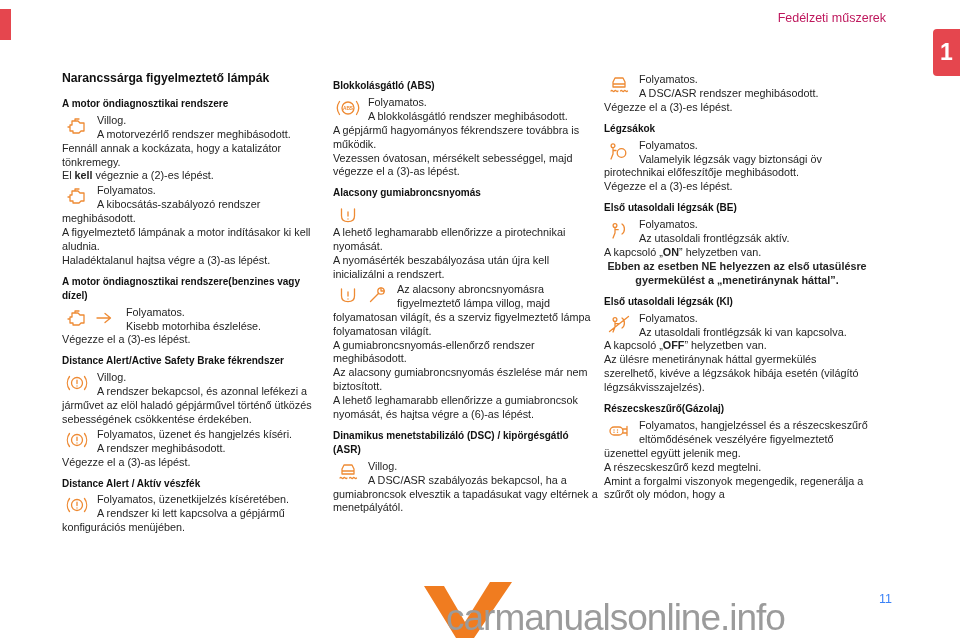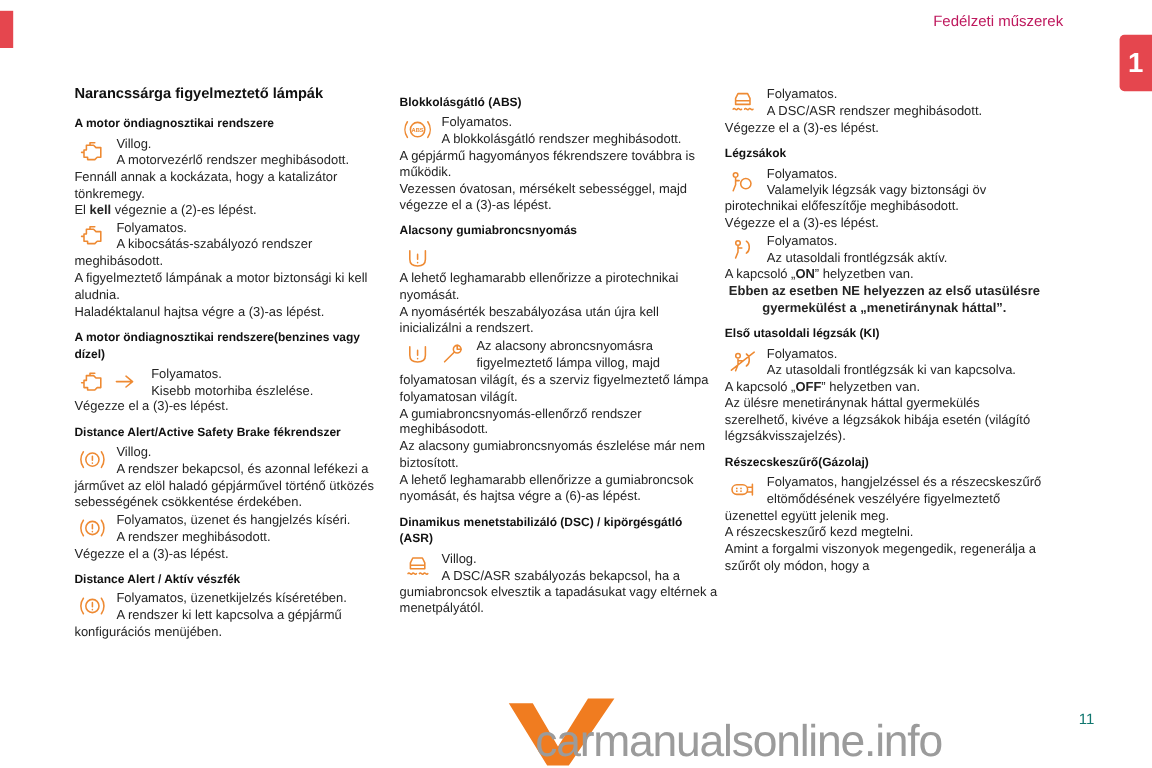--- a/index.html
+++ b/index.html
@@ -48,22 +48,22 @@
   .icon svg .f { fill:#ee8a33; stroke:none; }
 
   .watermark-logo { position:absolute; left:420px; bottom:0; width:96px; height:62px; }
   .watermark-logo svg { width:100%; height:100%; }
   .watermark {
     position:absolute; left:446px; bottom:1px;
     font-size:37px; color:#9b9b9b; letter-spacing:-1px;
     font-family:"Liberation Sans", sans-serif;
   }
   .page-number {
-    position:absolute; right:48px; top:592px;
-    font-size:12.5px; color:#0f766e;text-align:center;
+    position:absolute; right:68px; top:592px;
+    font-size:12.5px; color:#3b82f6;text-align:center;
   }
 </style>
 </head>
 <body>
 
 <div class="page">
   <div class="accent-bar"></div>
   <div class="header-title">Fedélzeti műszerek</div>
   <div class="chapter-tab">1</div>
 
@@ -76,21 +76,21 @@
                 <path d="M8 5h6l2 2h4v8h-3l-2 2H9v-2H6V9h2z M6 11H4 M11 5V3h4"></path>
               </svg></span>
           </span><span>Villog.<br>A motorvezérlő rendszer meghibásodott.</span></div>
         <p>Fennáll annak a kockázata, hogy a katalizátor tönkremegy.</p>
         <p><span>El </span><b>kell</b><span> végeznie a (2)-es lépést.</span></p>
         <div class="icon-block"><span class="icon-wrap">
             <span class="icon"><svg viewBox="0 0 26 20">
                 <path d="M8 5h6l2 2h4v8h-3l-2 2H9v-2H6V9h2z M6 11H4 M11 5V3h4"></path>
               </svg></span>
           </span><span>Folyamatos.<br>A kibocsátás-szabályozó rendszer meghibásodott.</span></div>
-        <p>A figyelmeztető lámpának a motor biztonsági ki kell aludnia.</p>
+        <p>A figyelmeztető lámpának a motor indításakor ki kell aludnia.</p>
         <p>Haladéktalanul hajtsa végre a (3)-as lépést.</p>
         <h2 class="b-h2">A motor öndiagnosztikai rendszere(benzines vagy dízel)</h2>
         <div class="icon-block"><span class="icon-wrap">
             <span class="icon"><svg viewBox="0 0 26 20">
                 <path d="M8 5h6l2 2h4v8h-3l-2 2H9v-2H6V9h2z M6 11H4 M11 5V3h4"></path>
               </svg></span>
             <span class="icon"><svg viewBox="0 0 26 20">
                 <path d="M4 10h13 M12 5.5l5.5 4.5-5.5 4.5"></path>
               </svg></span>
           </span><span>Folyamatos.<br>Kisebb motorhiba észlelése.</span></div>
@@ -168,20 +168,21 @@
         <p>Végezze el a (3)-es lépést.</p>
         <h2 class="b-h2">Légzsákok</h2>
         <div class="icon-block"><span class="icon-wrap">
             <span class="icon"><svg viewBox="0 0 26 20">
                 <circle cx="7" cy="4.8" r="1.9"></circle>
                 <path d="M7 7.5v5.5l-2 5 M7 9.5h3"></path>
                 <circle cx="15.5" cy="12" r="4.3"></circle>
               </svg></span>
           </span><span>Folyamatos.<br>Valamelyik légzsák vagy biztonsági öv pirotechnikai előfeszítője meghibásodott.</span></div>
         <p>Végezze el a (3)-es lépést.</p>
+        <h2 class="b-h2">Első utasoldali légzsák (BE)</h2>
         <div class="icon-block"><span class="icon-wrap">
             <span class="icon"><svg viewBox="0 0 26 20">
                 <circle cx="9" cy="5.5" r="1.9"></circle>
                 <path d="M9 8.3v4.7l-2 5 M9 9.7h3.2 M16 4c3.2 2 3.2 8 0 10"></path>
               </svg></span>
           </span><span>Folyamatos.<br>Az utasoldali frontlégzsák aktív.</span></div>
         <p><span>A kapcsoló „</span><b>ON</b><span>” helyzetben van.</span></p>
         <p class="bold">Ebben az esetben NE helyezzen az első utasülésre gyermekülést a „menetiránynak háttal”.</p>
         <h2 class="b-h2">Első utasoldali légzsák (KI)</h2>
         <div class="icon-block"><span class="icon-wrap">

